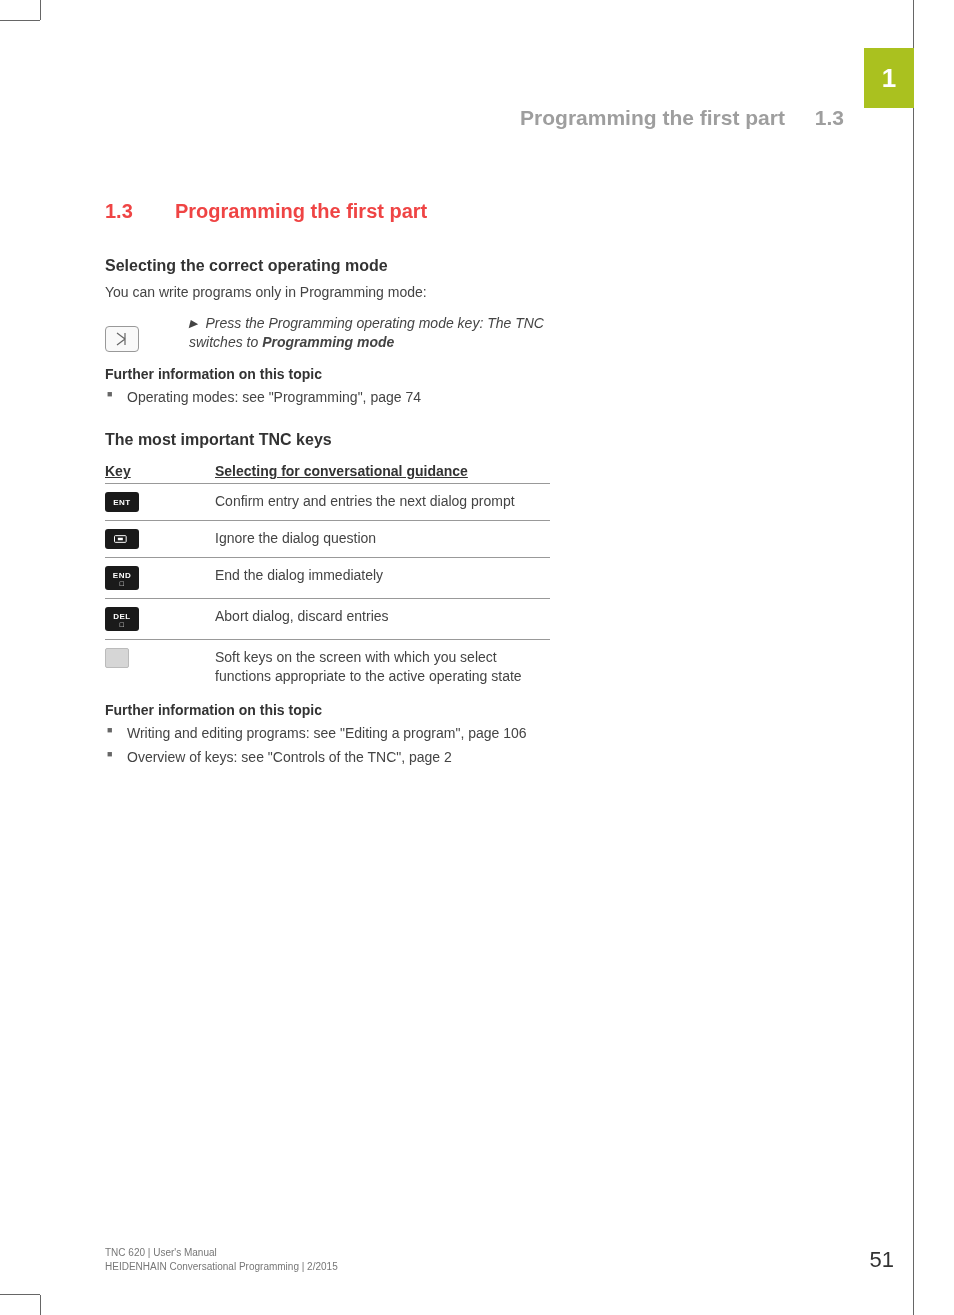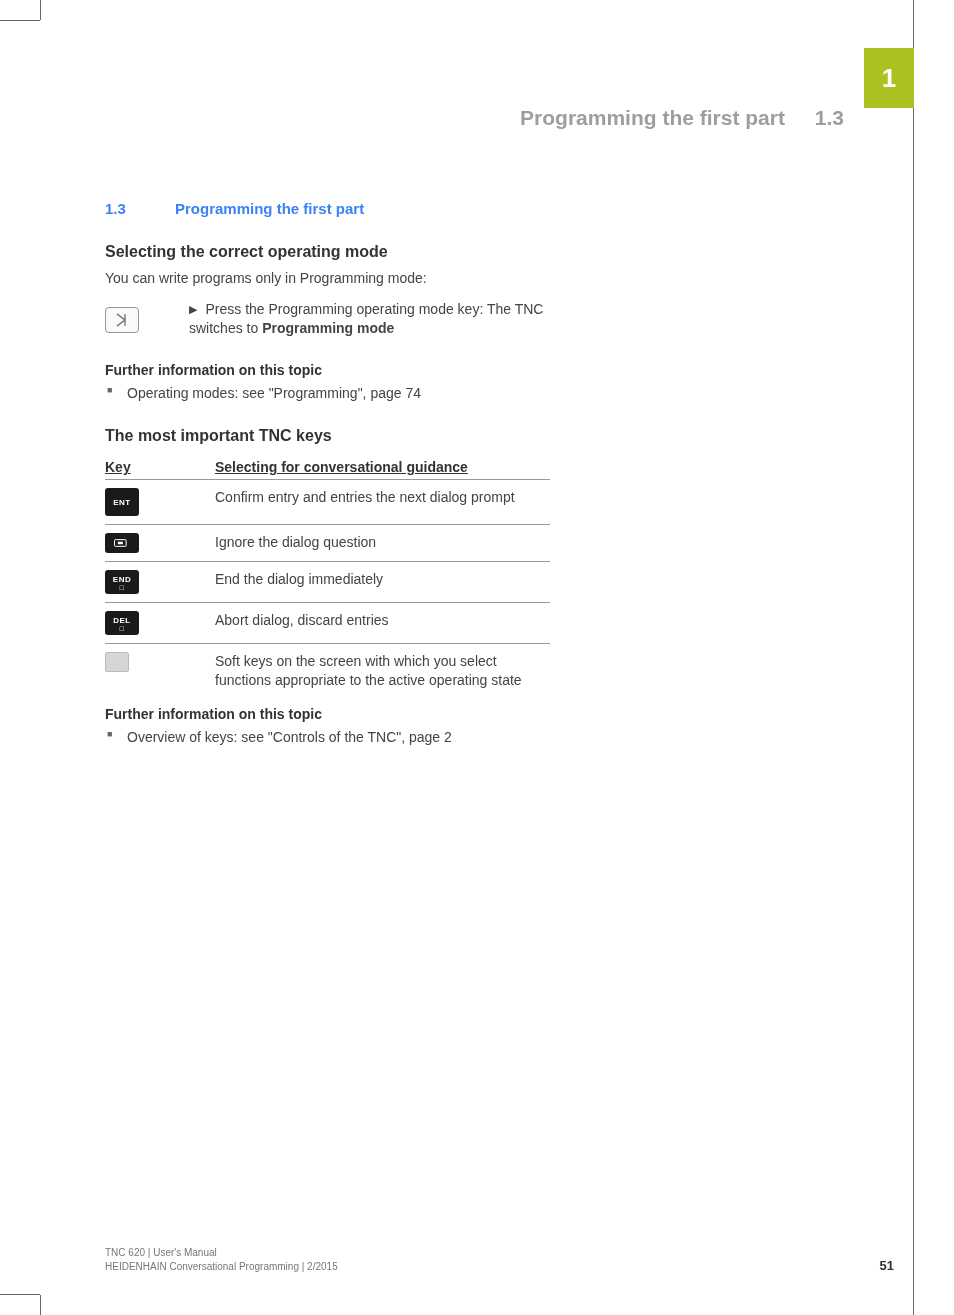--- a/index.html
+++ b/index.html
@@ -64,42 +64,43 @@
   .running-head .num {
     margin-left: 24px;
   }
   .content {
     position: absolute;
     top: 200px;
     left: 105px;
     width: 470px;
   }
   .h-section {
-    font-size: 15px;
-    font-weight: bold;
-    color: #3b82f6;
-    margin-bottom: 26px;
+    font-size: 20px;
+    font-weight: bold;
+    color: #ef4444;
+    margin-bottom: 34px;
   }
   .h-section .num { display:inline-block; width:70px; }
   .h-sub {
     font-size: 16px;
     font-weight: bold;
     color: #333;
     margin-bottom: 8px;
   }
   .body-text {
     font-size: 14px;
     color: #444;
     line-height: 1.35;
     margin-bottom: 12px;
   }
   .mode-row {
     display: flex;
-    align-items: center;
-    margin-bottom: 24px;
+    align-items: flex-end;
+    margin-bottom: 14px;
+    font-style: italic;
   }
   .mode-key {
     width: 34px; height: 26px;
     border: 1px solid #999;
     border-radius: 4px;
     background: #f9f9f9;
     display:flex; align-items:center; justify-content:center;
     font-size: 14px;
     color: #666;
     margin-right: 50px;
@@ -167,21 +168,21 @@
     flex:1;
     font-size: 14px;
     color: #444;
     line-height: 1.35;
   }
   .key-black {
     background: #1a1a1a;
     color: #fff;
     font-size: 8px;
     font-weight: bold;
-    width: 34px; height: 28px;
+    width: 34px; height: 20px;
     border-radius: 3px;
     display:flex; align-items:center; justify-content:center;
     letter-spacing: 0.5px;
   }
   .key-black.tall { height: 24px; flex-direction: column; line-height:1; padding-top:2px;}
   .key-black .sq { font-size: 7px; }
   .key-noent {
     background: #1a1a1a;
     width: 34px; height: 20px;
     border-radius: 3px;
@@ -202,22 +203,22 @@
     display:flex;
     justify-content: space-between;
     align-items: flex-end;
   }
   .footer-left {
     font-size: 10px;
     color: #777;
     line-height: 1.35;
   }
   .footer-right {
-    font-size: 13px;
-    font-weight: bold;
+    font-size: 22px;
+    font-weight: normal;
     color: #333;
   }
 </style>
 </head>
 <body>
 
 <div class="crop-top-left"></div>
 <div class="crop-top-left-v"></div>
 <div class="crop-bot-left"></div>
 <div class="crop-bot-left-v"></div>
@@ -304,20 +305,21 @@
     <div class="row">
       <div class="keycell">
           <div class="key-grey"></div>
         </div>
       <div class="fncell">Soft keys on the screen with which you select functions appropriate to the active operating state</div>
     </div>
   </div>
 
   <div class="further">Further information on this topic</div>
   <ul class="sq">
+    <li>Writing and editing programs: see "Editing a program", page 106</li>
     <li>Overview of keys: see "Controls of the TNC", page 2</li>
   </ul>
 </div>
 
 <div class="footer">
   <div class="footer-left">
     <div>TNC 620 | User's Manual</div>
     <div>HEIDENHAIN Conversational Programming | 2/2015</div>
   </div>
   <div class="footer-right">51</div>

